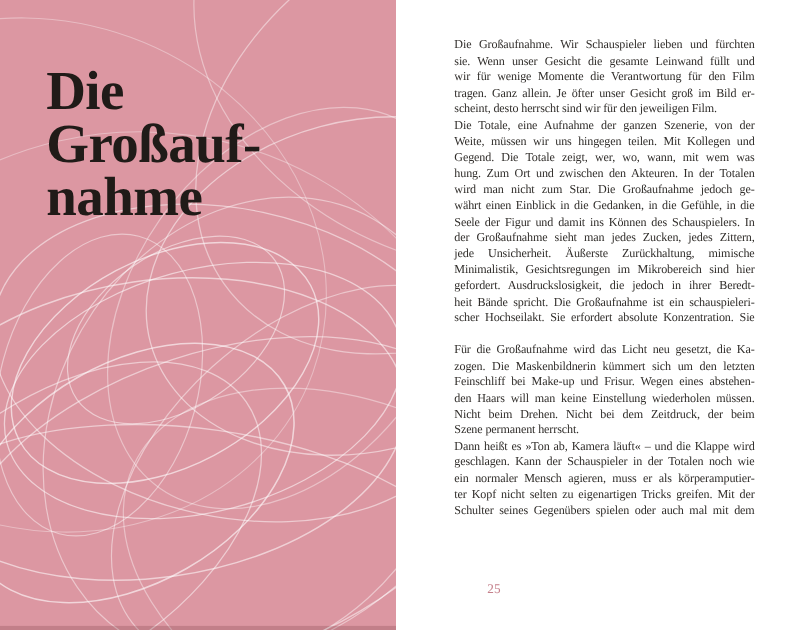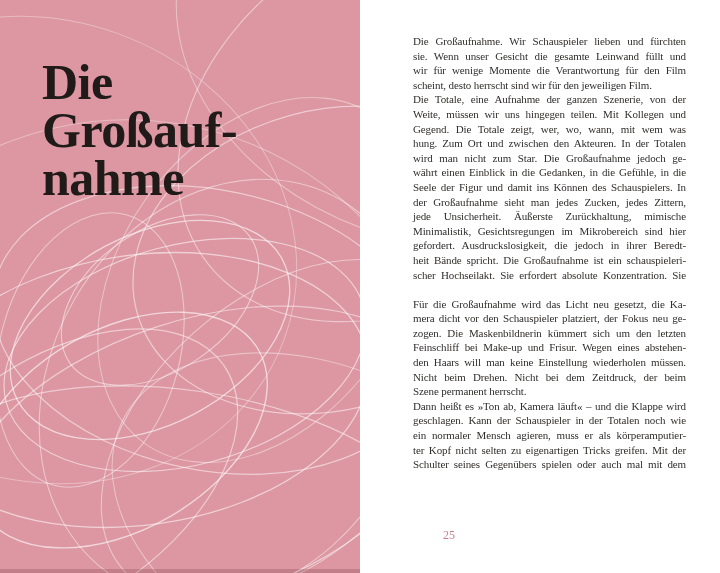--- a/index.html
+++ b/index.html
@@ -95,40 +95,40 @@
         <div>nahme</div>
       </div>
     <div class="bottom-shade"></div>
   </div>
 
   <div class="body-text">
       <div class="para">
         <div class="line">Die Großaufnahme. Wir Schauspieler lieben und fürchten</div>
         <div class="line">sie. Wenn unser Gesicht die gesamte Leinwand füllt und</div>
         <div class="line">wir für wenige Momente die Verantwortung für den Film</div>
+        <div class="line">tragen. Ganz allein. Je öfter unser Gesicht groß im Bild er-</div>
         <div class="line line--end">scheint, desto herrscht sind wir für den jeweiligen Film.</div>
       </div>
       <div class="para">
         <div class="line">Die Totale, eine Aufnahme der ganzen Szenerie, von der</div>
         <div class="line">Weite, müssen wir uns hingegen teilen. Mit Kollegen und</div>
         <div class="line">Gegend. Die Totale zeigt, wer, wo, wann, mit wem was</div>
         <div class="line">hung. Zum Ort und zwischen den Akteuren. In der Totalen</div>
         <div class="line">wird man nicht zum Star. Die Großaufnahme jedoch ge-</div>
         <div class="line">währt einen Einblick in die Gedanken, in die Gefühle, in die</div>
         <div class="line">Seele der Figur und damit ins Können des Schauspielers. In</div>
         <div class="line">der Großaufnahme sieht man jedes Zucken, jedes Zittern,</div>
         <div class="line">jede Unsicherheit. Äußerste Zurückhaltung, mimische</div>
         <div class="line">Minimalistik, Gesichtsregungen im Mikrobereich sind hier</div>
         <div class="line">gefordert. Ausdruckslosigkeit, die jedoch in ihrer Beredt-</div>
         <div class="line">heit Bände spricht. Die Großaufnahme ist ein schauspieleri-</div>
         <div class="line">scher Hochseilakt. Sie erfordert absolute Konzentration. Sie</div>
       </div>
       <div class="para gap">
         <div class="line">Für die Großaufnahme wird das Licht neu gesetzt, die Ka-</div>
-        <div class="line">mera dicht vor den Schauspieler platziert, der Fokus neu ge-</div>
         <div class="line">zogen. Die Maskenbildnerin kümmert sich um den letzten</div>
         <div class="line">Feinschliff bei Make-up und Frisur. Wegen eines abstehen-</div>
         <div class="line">den Haars will man keine Einstellung wiederholen müssen.</div>
         <div class="line">Nicht beim Drehen. Nicht bei dem Zeitdruck, der beim</div>
         <div class="line line--end">Szene permanent herrscht.</div>
       </div>
       <div class="para">
         <div class="line">Dann heißt es »Ton ab, Kamera läuft« – und die Klappe wird</div>
         <div class="line">geschlagen. Kann der Schauspieler in der Totalen noch wie</div>
         <div class="line">ein normaler Mensch agieren, muss er als körperamputier-</div>

